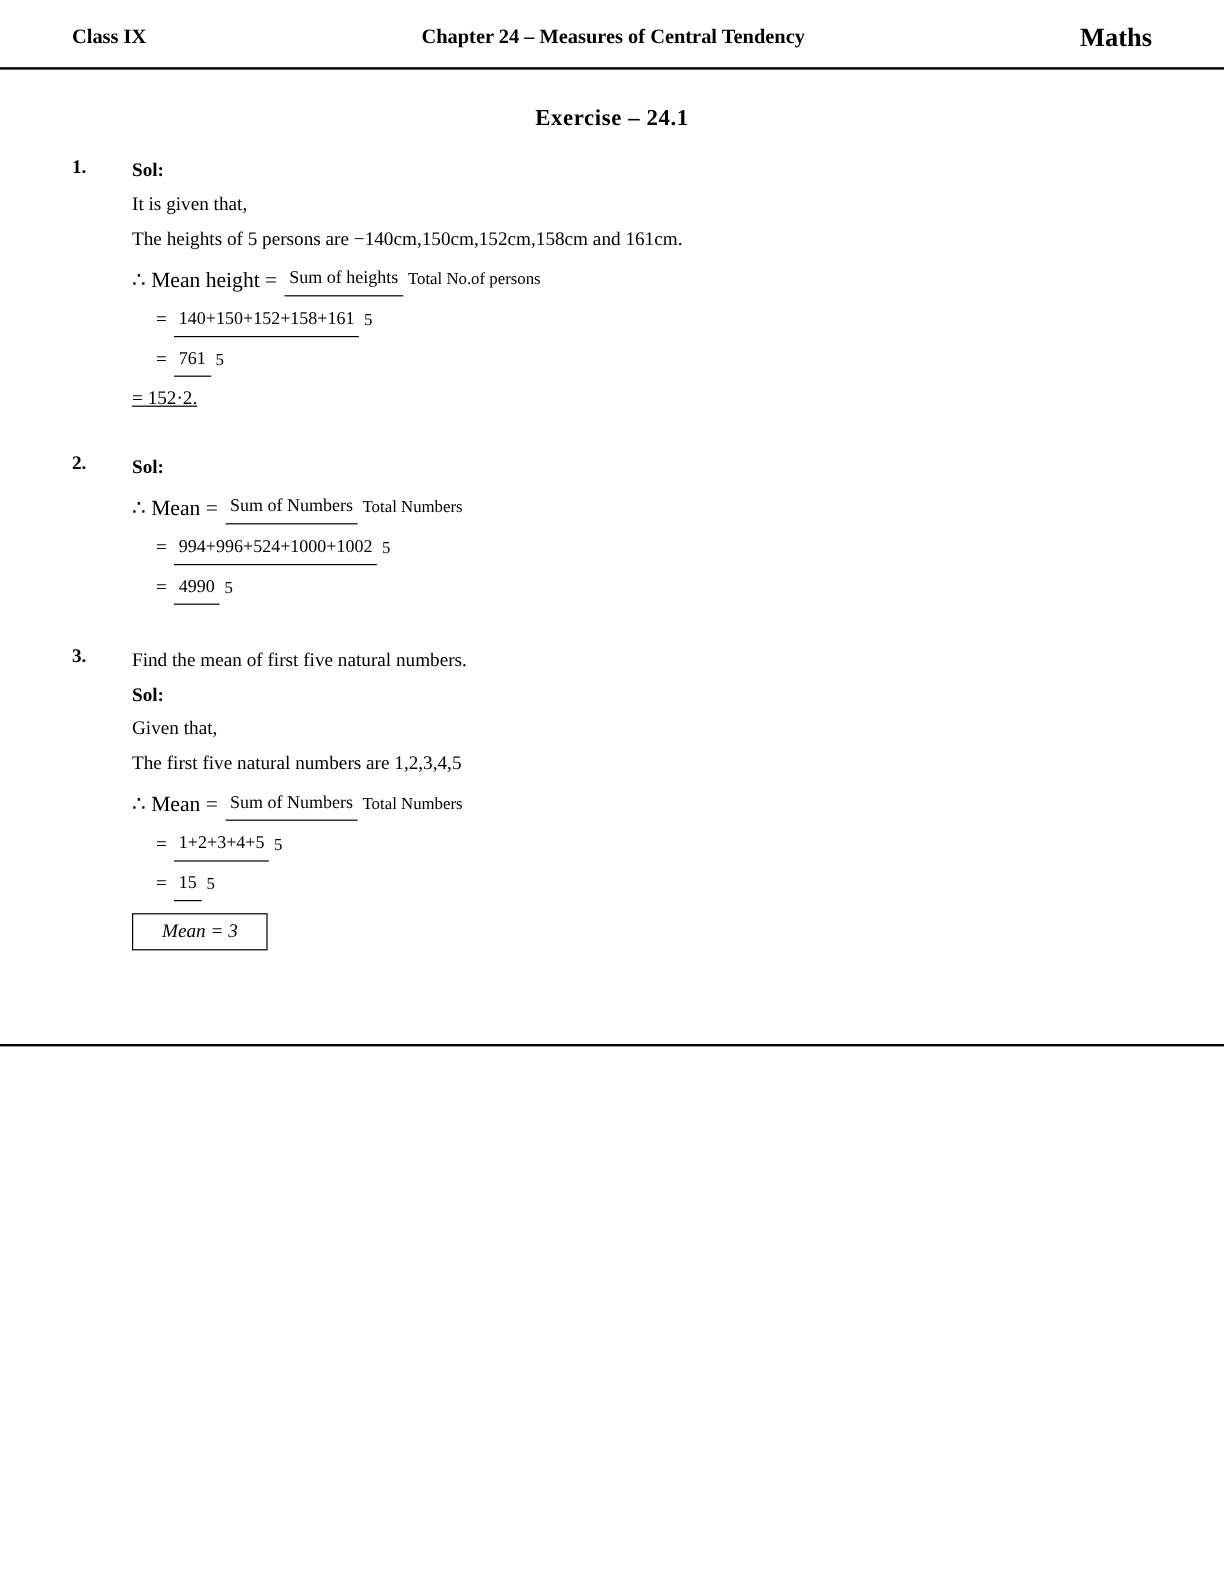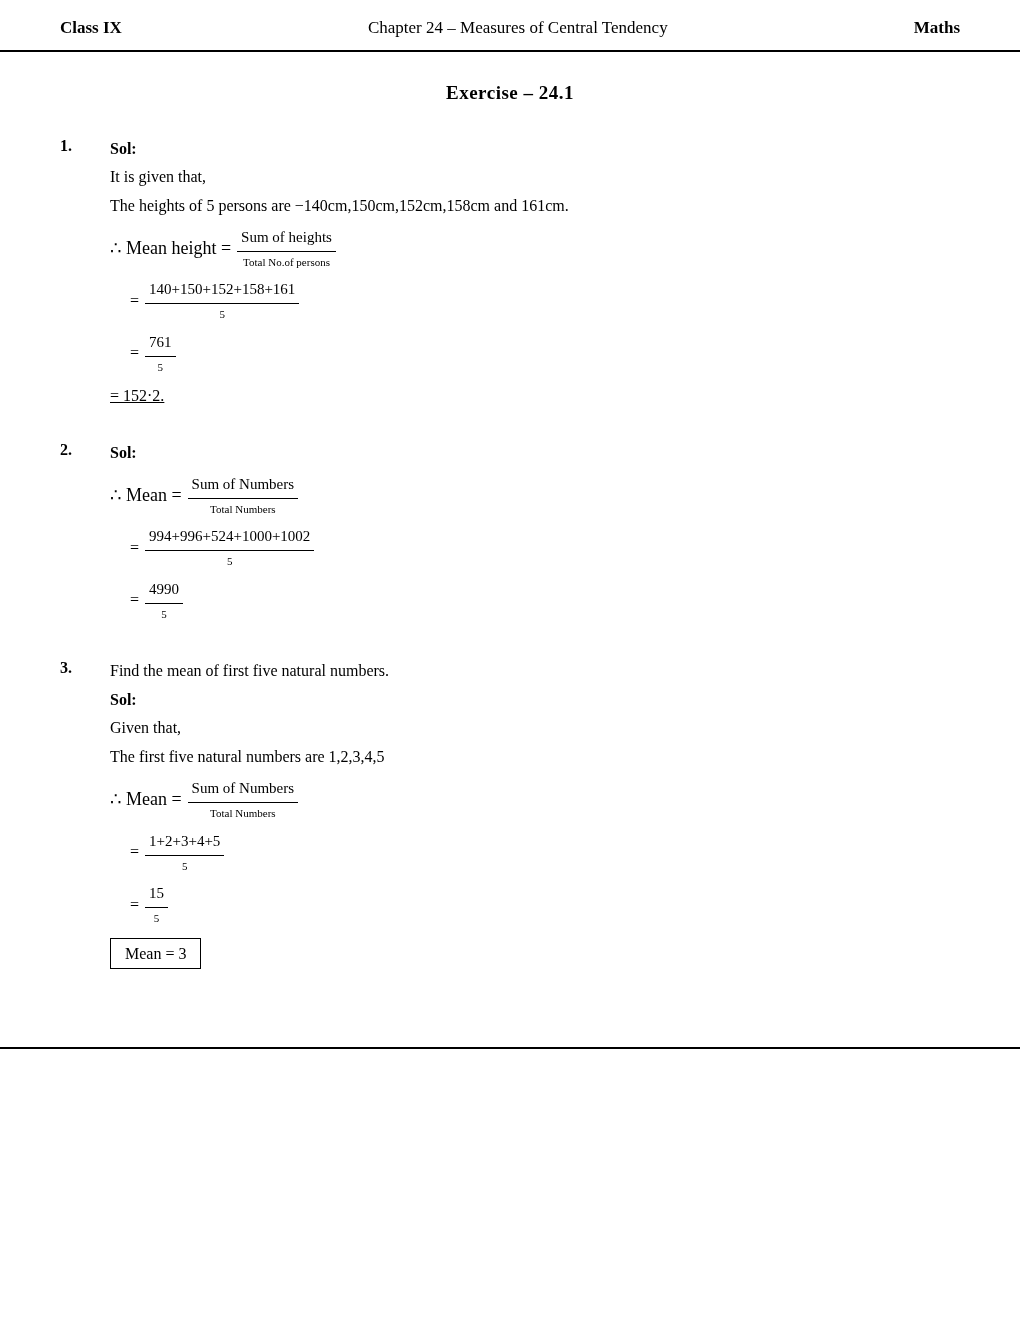--- a/index.html
+++ b/index.html
@@ -25,35 +25,35 @@
       justify-content: space-between;
       align-items: center;
       padding: 18px 60px 12px 60px;
       border-bottom: 2px solid #000;
     }
     .header-left {
       font-weight: bold;
       font-size: 17px;
     }
     .header-center {
-      font-weight: normal;
+      font-weight: bold;
       font-size: 17px;
       text-align: right;
     }
     .header-right {
       font-weight: bold;
-      font-size: 17px;
+      font-size: 22px;
     }
 
     
     .exercise-title {
       text-align: center;
       font-weight: bold;
       font-size: 19px;
-      margin: 30px 0 32px 0;
+      margin: 30px 0 20px 0;
       letter-spacing: 0.5px;
     }
 
     
     .content {
       padding: 0 60px 20px 60px;
     }
 
     
     .problem {
@@ -84,23 +84,24 @@
     .result-line {
       font-size: 16px;
       margin: 4px 0;
       text-decoration: underline;
     }
 
     
     .boxed {
       display: inline-block;
       border: 1.5px solid #000;
-      padding: 2px 14px;
+      padding: 2px 24px;
       font-size: 16px;
       margin-top: 4px;
+      font-style: italic;
     }
 
     
     .footer {
       border-top: 2px solid #000;
       margin-top: 30px;
       padding: 10px 60px;
     }
 
     
@@ -109,33 +110,33 @@
       align-items: center;
       margin: 6px 0;
       font-size: 16px;
     }
     .formula-row .prefix {
       margin-right: 6px;
       font-size: 18px;
     }
     .frac-container {
       display: inline-flex;
-      flex-direction: column;
+      flex-direction: row;
       align-items: center;
       vertical-align: middle;
     }
     .frac-top {
       border-bottom: 1.5px solid #000;
       padding: 0 4px 2px 4px;
       font-size: 15px;
       white-space: nowrap;
     }
     .frac-bottom {
       padding: 2px 4px 0 4px;
-      font-size: 11px;
+      font-size: 14px;
       white-space: nowrap;
     }
 
     .indent {
       margin-left: 20px;
     }
   </style>
 </head>
 <body>
 

